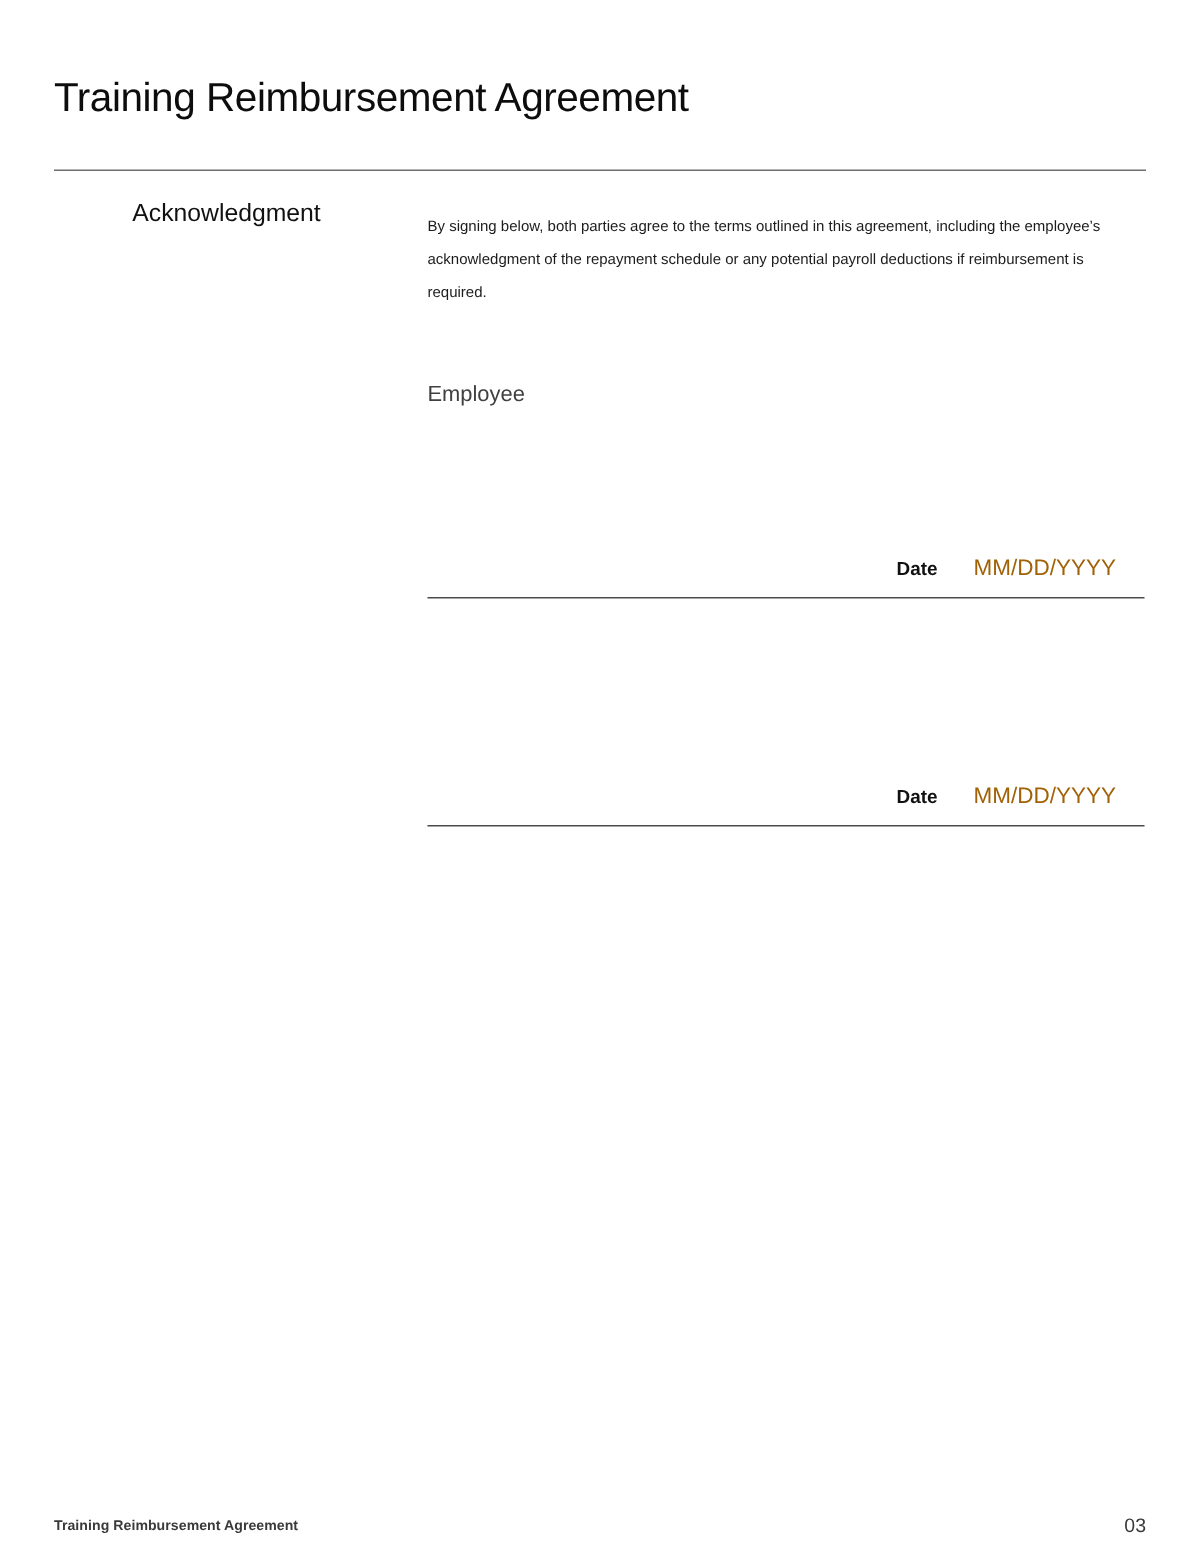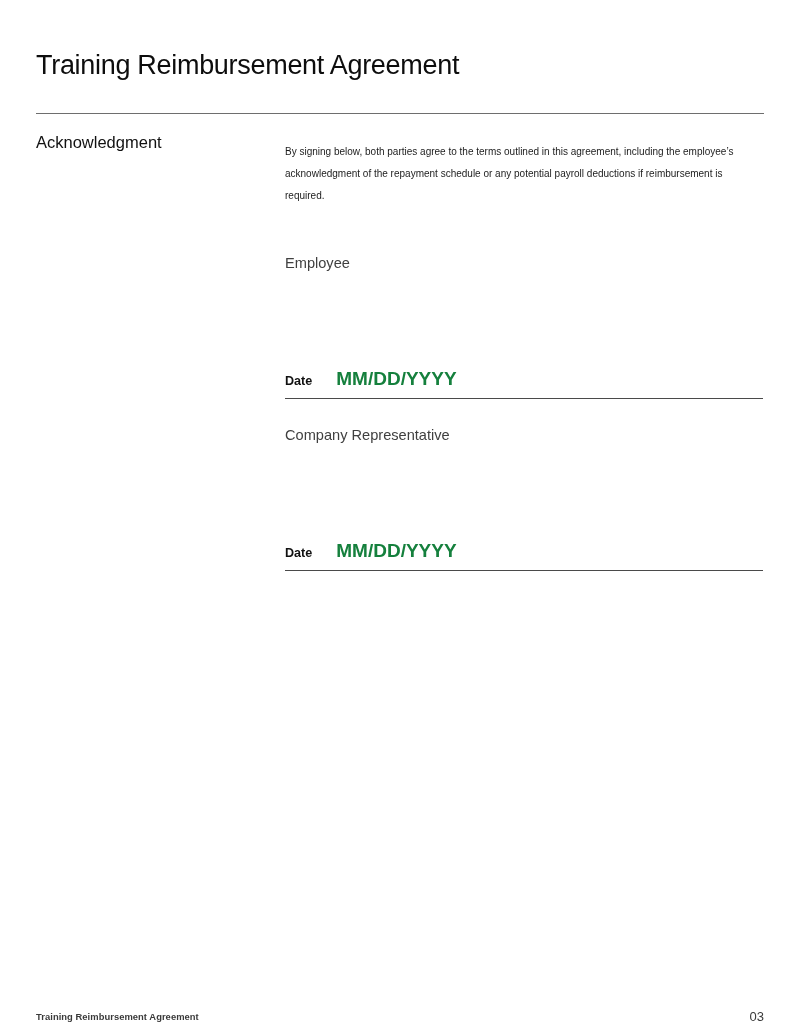--- a/index.html
+++ b/index.html
@@ -46,20 +46,21 @@
   
   .section-label {
     position: absolute;
     left: 36px;
     top: 131px;
     width: 230px;
     font-size: 16.5px;
     line-height: 22px;
     font-weight: 400;
     color: #111111;
+    text-align: center;
   }
 
   .section-body {
     position: absolute;
     left: 285px;
     top: 131px;
     width: 452px;
     font-size: 10px;
     line-height: 22.2px;
     font-weight: 400;
@@ -88,36 +89,37 @@
     height: 126px;
   }
 
   .sig-datebar {
     position: absolute;
     left: 0;
     right: 0;
     bottom: 11px;
     height: 18px;
     display: flex;
+    justify-content: flex-end;
     align-items: baseline;
   }
 
   .sig-date-label {
     font-size: 12.6px;
     line-height: 18px;
     font-weight: 700;
     color: #111111;
     margin-right: 24px;
   }
 
   .sig-date-value {
-    font-size: 19px;
+    font-size: 15px;
     line-height: 18px;
-    font-weight: 700;
-    color: #15803d;
+    font-weight: 400;
+    color: #a16207;
     width: 114px;
     text-align: left;
   }
 
   .sig-line {
     position: absolute;
     left: 0;
     bottom: 0;
     width: 478px;
     height: 1px;
@@ -165,21 +167,20 @@
     <div class="sig-field">
       <div class="sig-datebar">
         <span class="sig-date-label">Date</span>
         <span class="sig-date-value">MM/DD/YYYY</span>
       </div>
       <div class="sig-line"></div>
     </div>
   </div>
 
   <div class="sig-block company">
-    <div class="sig-role">Company Representative</div>
     <div class="sig-field">
       <div class="sig-datebar">
         <span class="sig-date-label">Date</span>
         <span class="sig-date-value">MM/DD/YYYY</span>
       </div>
       <div class="sig-line"></div>
     </div>
   </div>
 
   <div class="footer-title">Training Reimbursement Agreement</div>

